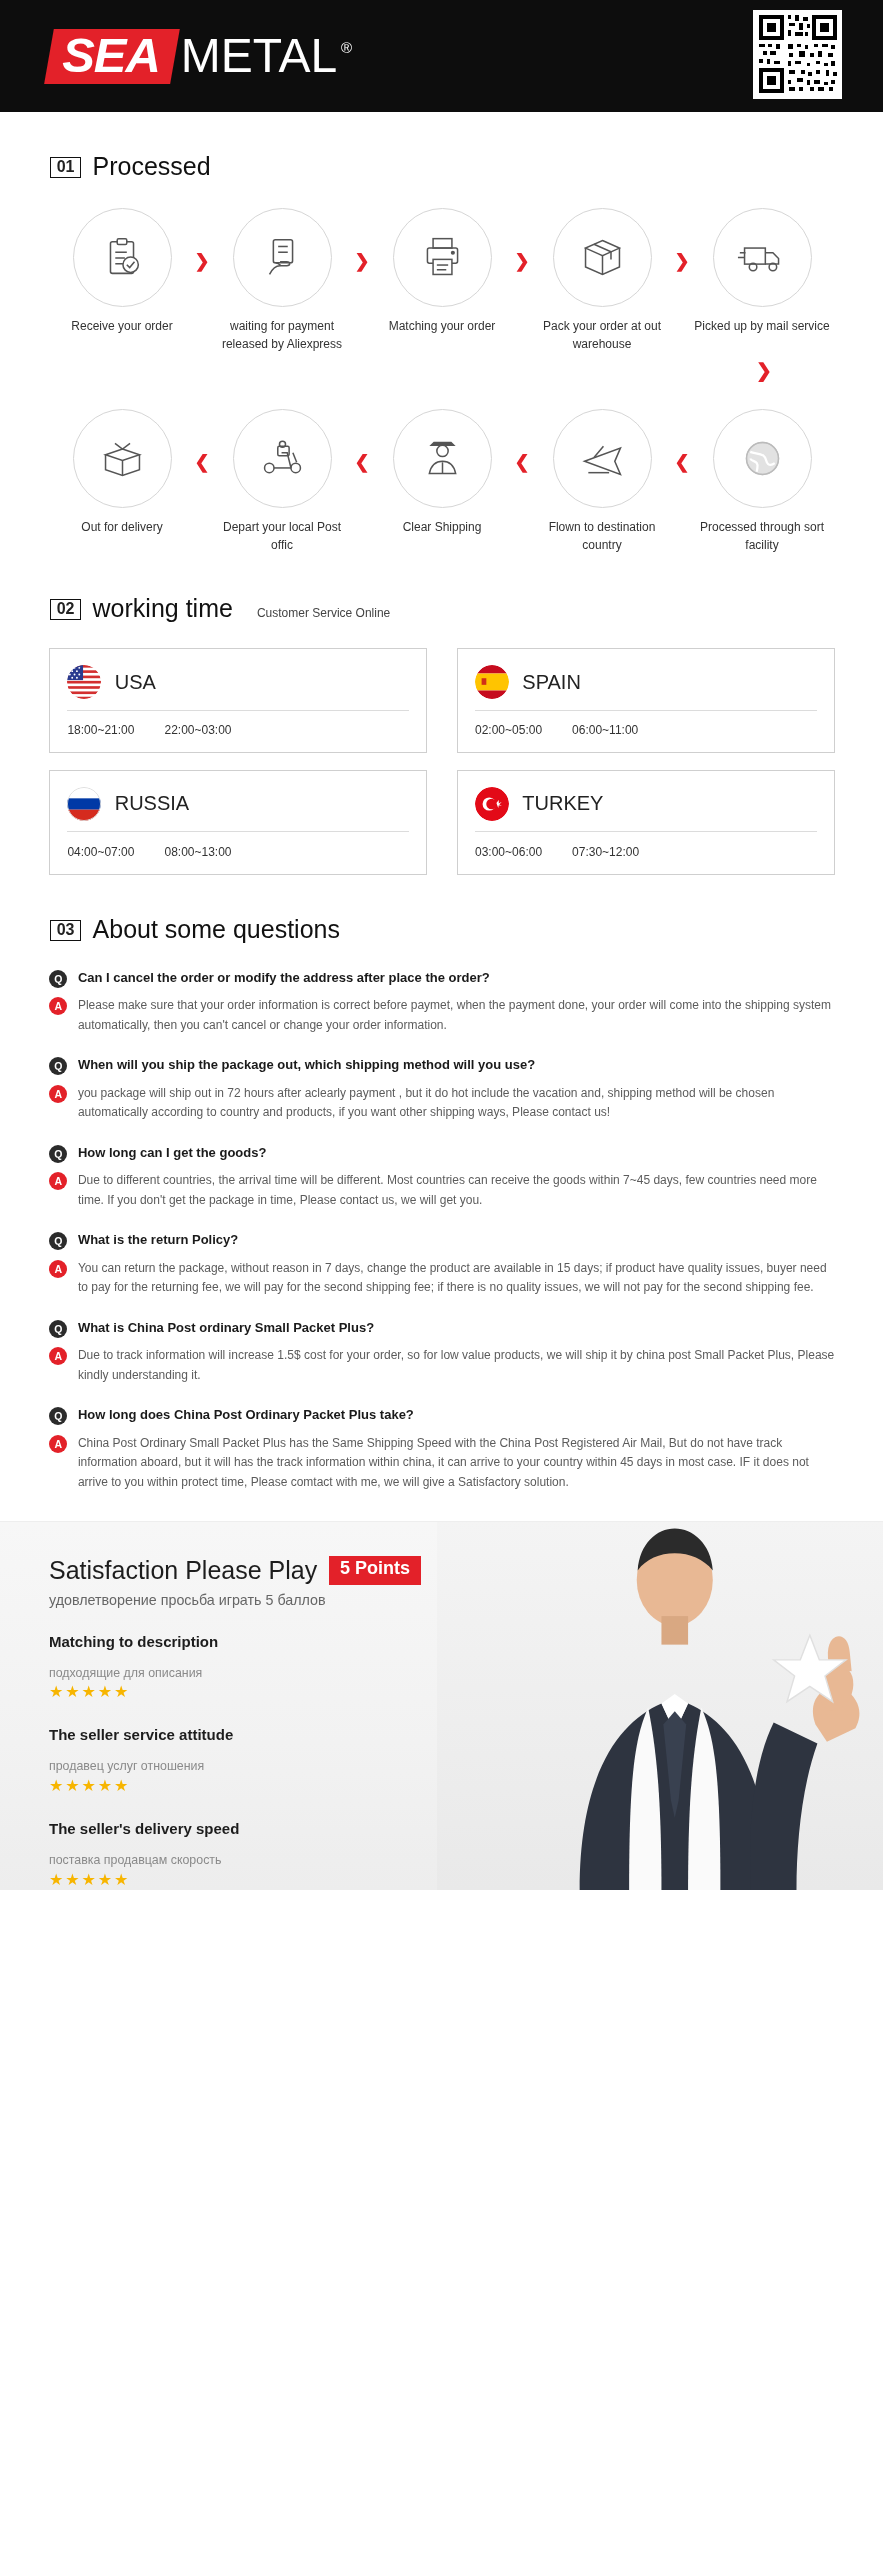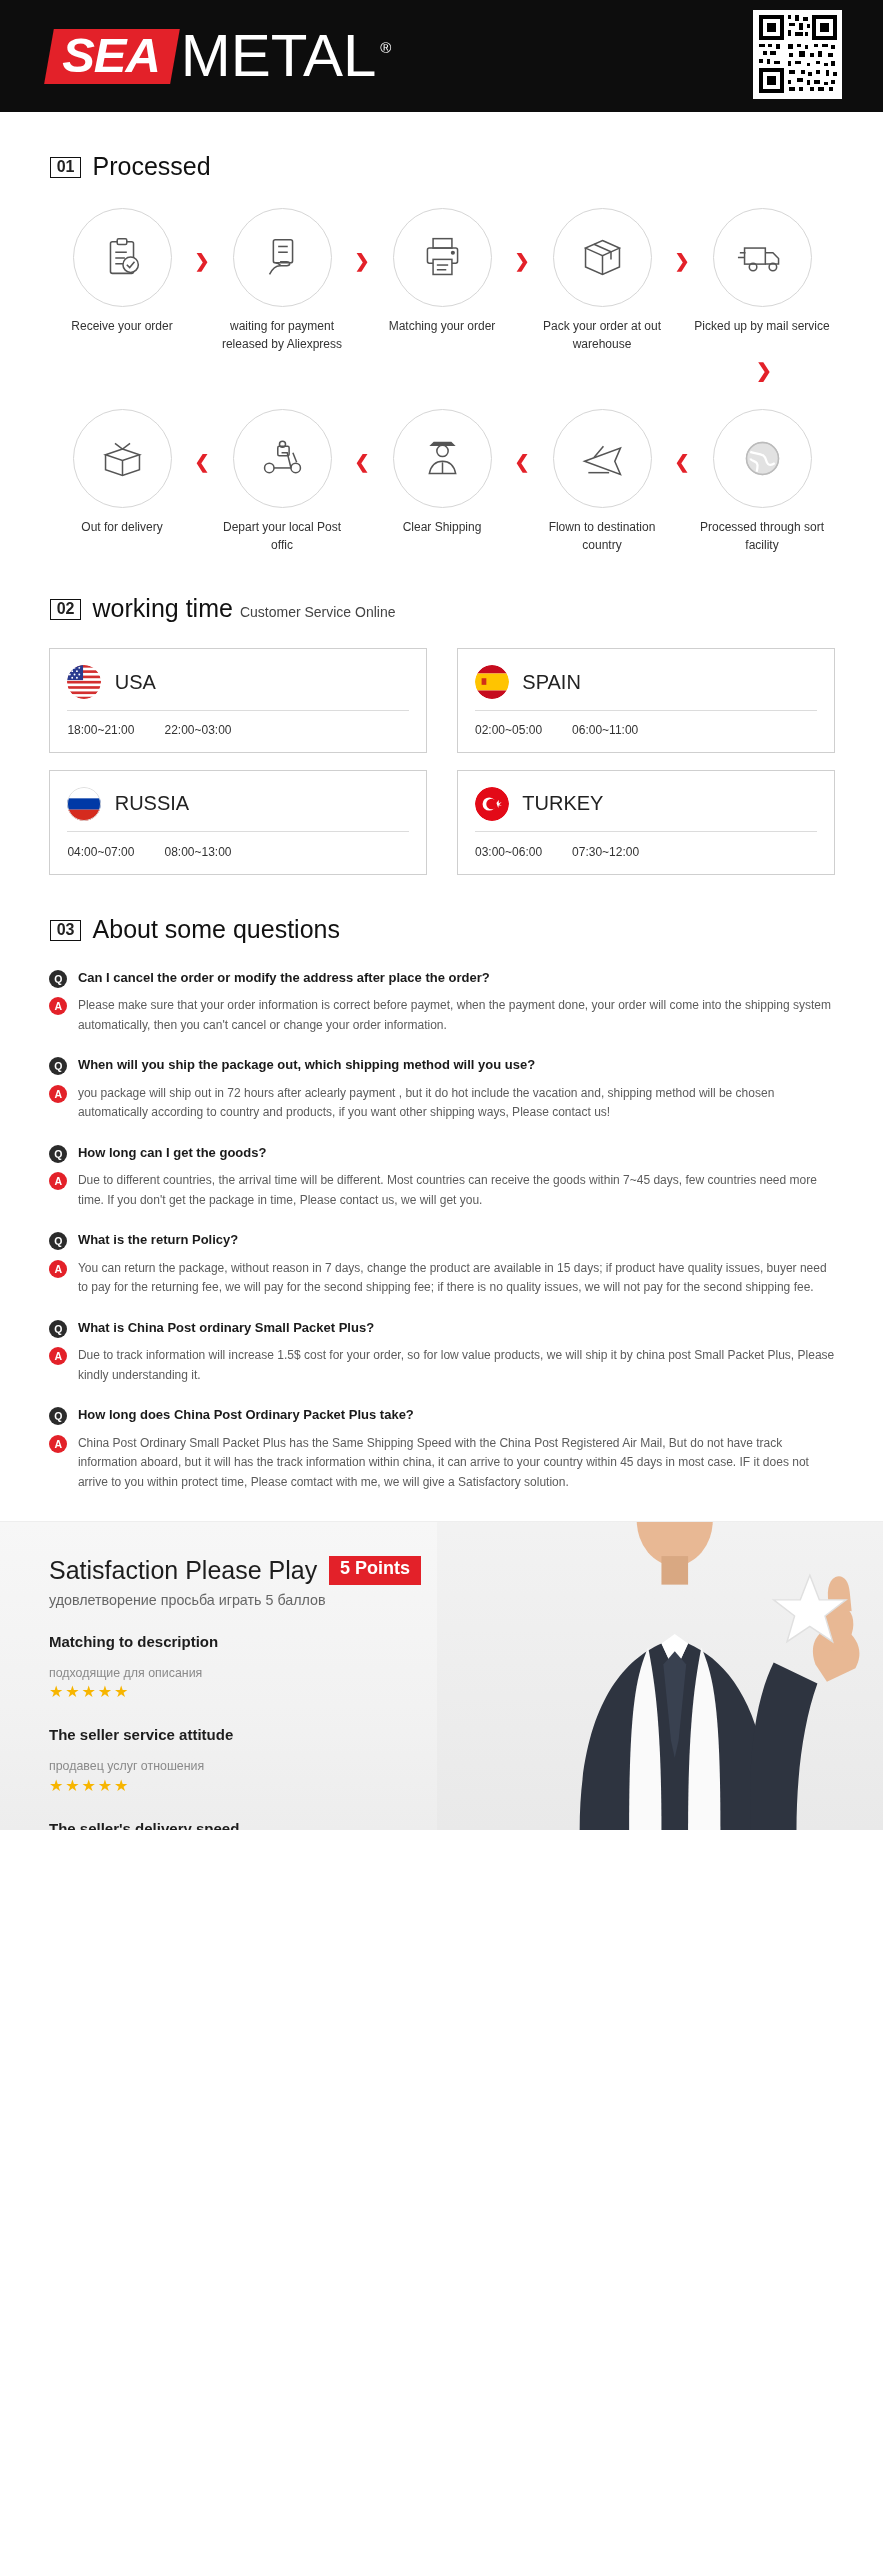--- a/index.html
+++ b/index.html
@@ -28,21 +28,21 @@
     font-weight: bold;
     font-style: italic;
     padding: 1.9px 15px 3.8px 13.3px;
     letter-spacing: -1px;
     line-height: 1;
     transform: skewX(-10deg);
   }
   .logo-sea span { display:inline-block; transform: skewX(10deg); }
   .logo-metal {
     color: #fff;
-    font-size: 60px;
+    font-size: 48px;
     font-weight: 300;
     letter-spacing: 0px;
     margin-left: 5.7px;
     line-height: 1;
   }
   .logo-r {
     color: #fff;
     font-size: 15px;
     vertical-align: super;
     margin-left: 3.8px;
@@ -66,21 +66,21 @@
     border: 1.9px solid #111;
     font-size: 16px;
     font-weight: bold;
     padding: 1px 5.7px 1.9px 5.7px;
     line-height: 1;
     margin-right: 11.4px;
     position: relative;
     top: -2.9px;
   }
   .sec-name { font-size: 25px; font-weight: 400; color: #111; }
-  .sec-sub { font-size: 14px; color: #444; margin-left: 7px; }
+  .sec-sub { font-size: 12px; color: #444; margin-left: 24px; }
 
   
   .ship-row {
     display: flex;
     align-items: flex-start;
     justify-content: center;
     margin-top: 27px;
     padding: 0 9.5px;
   }
   .ship-step { width: 141px; text-align: center; }
@@ -141,21 +141,21 @@
   .badge-a { background: #e32129; }
   .q-text { font-size: 13px; font-weight: bold; color: #1a1a1a; line-height: 1.4; }
   .a-text { font-size: 12px; color: #5c5c5c; line-height: 1.62; }
   .qa-answer { margin-top: 8.6px; }
 
   
   .satis {
     margin-top: 28.5px;
     position: relative;
     background: linear-gradient(to bottom, #f7f7f7 0%, #f2f2f2 60%, #ededed 100%);
-    height: 309px;
+    height: 369px;
     overflow: hidden;
     border-top: 1px solid #eee;
   }
   .satis-inner { padding: 34px 0 0 49px; position: relative; z-index: 3; }
   .satis-title-row { display: flex; align-items: center; }
   .satis-title { font-size: 25px; color: #1d1d1d; font-weight: 400; }
   .points-badge {
     background: #e32129; color: #fff; font-size: 18px; font-weight: bold;
     padding: 2.9px 11.4px 4.8px 11.4px; margin-left: 11.4px; line-height: 1.2;
   }

